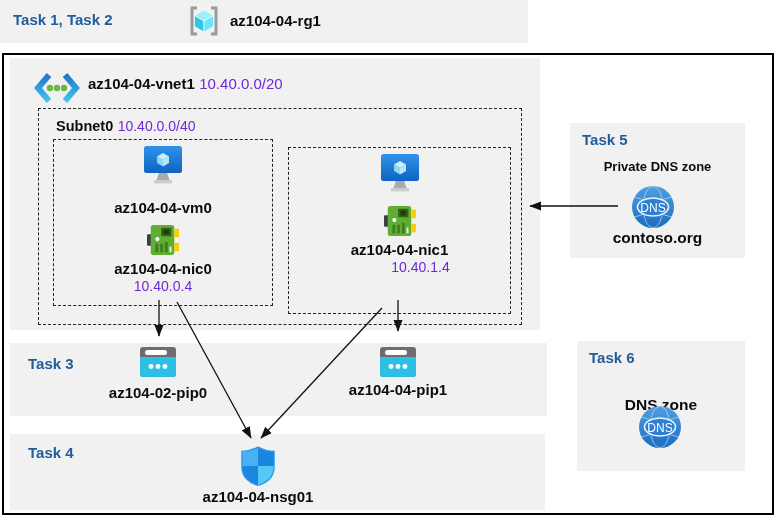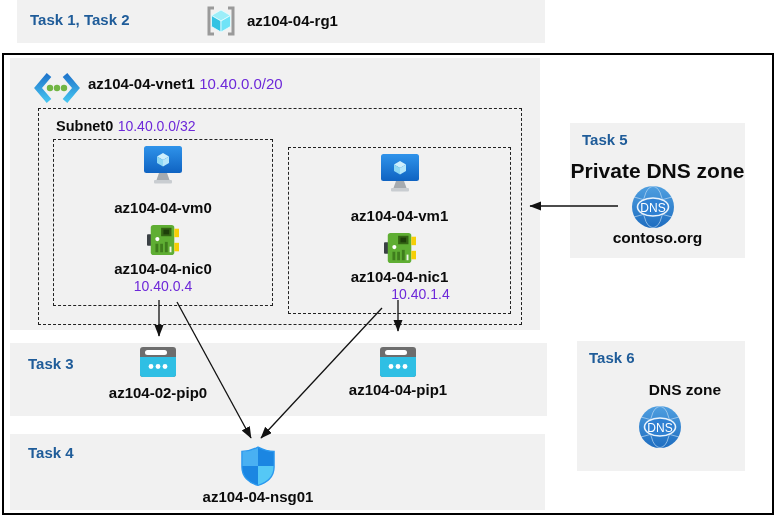--- a/index.html
+++ b/index.html
@@ -37,21 +37,21 @@
       <linearGradient id="gDns" x1="0" y1="0" x2="0" y2="1">
         <stop offset="0" stop-color="#4f9fe0"></stop>
           <stop offset="1" stop-color="#1e6dc0"></stop>
       </linearGradient>
       <clipPath id="shieldClip">
         <path d="M19,1 C13,4.2 7,5.6 2,5.6 V22 C2,32 9,38.8 19,41.4 C29,38.8 36,32 36,22 V5.6 C31,5.6 25,4.2 19,1 Z"></path>
       </clipPath>
     </defs>
   </svg>
 
-  <div class="abs band" style="left:17px;top:0;width:528px;height:43px;text-align:center;">
+  <div class="abs band" style="left:0;top:0;width:528px;height:43px;text-align:center;">
     <div class="abs task-label" style="left:13px;top:11px;">Task 1, Task 2</div>
     <span class="abs" style="left:186px;top:3px;">
       <svg width="36" height="36" viewBox="0 0 36 36">
         <path d="M11 5 H6 V31 H11" fill="none" stroke="#9a9a9a" stroke-width="3"></path>
         <path d="M25 5 H30 V31 H25" fill="none" stroke="#9a9a9a" stroke-width="3"></path>
         <polygon points="18,7 27.5,12.5 18,18 8.5,12.5" fill="#9ceef9" stroke="#e8fcff" stroke-width="0.8"></polygon>
         <polygon points="8.5,12.5 18,18 18,29 8.5,23.5" fill="#33c3e3" stroke="#e8fcff" stroke-width="0.8"></polygon>
         <polygon points="27.5,12.5 18,18 18,29 27.5,23.5" fill="#6fe3f7" stroke="#e8fcff" stroke-width="0.8"></polygon>
       </svg>
     </span>
@@ -73,21 +73,21 @@
     </span>
     <div class="abs" style="left:78px;top:17px;white-space:nowrap;">
       <span class="name">az104-04-vnet1</span>
       <span class="sub" style="font-size:15px;">10.40.0.0/20</span>
     </div>
 
     <div class="abs dashed" style="left:28px;top:50px;width:484px;height:217px;">
 
       <div class="abs" style="left:17px;top:8px;white-space:nowrap;">
         <span class="name" style="font-size:14.5px;">Subnet0</span>
-        <span class="sub">10.40.0.0/32</span>
+        <span class="sub">10.40.0.0/40</span>
       </div>
       <div class="abs dashed stack" style="left:14px;top:30px;width:220px;height:167px;">
         <span style="margin-top:5px;">
           <svg width="40" height="44" viewBox="0 0 40 44">
             <rect x="1" y="1" width="38" height="27" rx="2.5" fill="url(#gVm)"></rect>
             <polygon points="20,8 26,11.5 20,15 14,11.5" fill="#cfeffc"></polygon>
             <polygon points="14,11.5 20,15 20,21.5 14,18" fill="#8ed8f4"></polygon>
             <polygon points="26,11.5 20,15 20,21.5 26,18" fill="#b5e6fa"></polygon>
             <polygon points="16,28 24,28 26.5,35 13.5,35" fill="#a6abb0"></polygon>
             <rect x="11" y="35" width="18" height="3.5" rx="1" fill="#c9cdd1"></rect>
@@ -117,21 +117,20 @@
         <span style="margin-top:5px;">
           <svg width="40" height="44" viewBox="0 0 40 44">
             <rect x="1" y="1" width="38" height="27" rx="2.5" fill="url(#gVm)"></rect>
             <polygon points="20,8 26,11.5 20,15 14,11.5" fill="#cfeffc"></polygon>
             <polygon points="14,11.5 20,15 20,21.5 14,18" fill="#8ed8f4"></polygon>
             <polygon points="26,11.5 20,15 20,21.5 26,18" fill="#b5e6fa"></polygon>
             <polygon points="16,28 24,28 26.5,35 13.5,35" fill="#a6abb0"></polygon>
             <rect x="11" y="35" width="18" height="3.5" rx="1" fill="#c9cdd1"></rect>
           </svg>
         </span>
-        <div class="name" style="margin-top:10px;">az104-04-vm1</div>
         <span style="margin-top:7px;">
           <svg width="32" height="34" viewBox="0 0 34 36">
             <rect x="0" y="12" width="5" height="12" rx="1" fill="#3b4045"></rect>
             <rect x="4" y="2" width="25" height="32" rx="3" fill="#5fae33"></rect>
             <rect x="29" y="6" width="5" height="9" fill="#f6cf06"></rect>
             <rect x="29" y="21" width="5" height="9" fill="#f6cf06"></rect>
             <rect x="15" y="5" width="11" height="9" fill="#336414"></rect>
             <rect x="17.5" y="7" width="6" height="5" fill="#1e3f0a"></rect>
             <circle cx="11" cy="17" r="2.2" fill="#fff"></circle>
             <rect x="9" y="22" width="3" height="9" fill="#3f7d1d"></rect>
@@ -183,36 +182,36 @@
           <rect x="19" y="21" width="19" height="21" fill="#55c8f6"></rect>
         </g>
         <path d="M19,1 C13,4.2 7,5.6 2,5.6 V22 C2,32 9,38.8 19,41.4 C29,38.8 36,32 36,22 V5.6 C31,5.6 25,4.2 19,1 Z" fill="none" stroke="#2b98ee" stroke-width="1.4"></path>
       </svg>
     </span>
     <div class="abs name center" style="left:178px;top:54px;width:140px;">az104-04-nsg01</div>
   </div>
 
   <div class="abs band" style="left:570px;top:123px;width:175px;height:135px;">
     <div class="abs task-label" style="left:12px;top:8px;">Task 5</div>
-    <div class="abs name center" style="left:0;top:36px;width:175px;font-size:21px;">Private DNS zone</div>
+    <div class="abs name center" style="left:0;top:36px;width:175px;font-size:13px;">Private DNS zone</div>
     <span class="abs" style="left:61px;top:62px;">
       <svg width="44" height="44" viewBox="0 0 44 44">
         <circle cx="22" cy="22" r="21" fill="url(#gDns)"></circle>
         <ellipse cx="22" cy="22" rx="10" ry="20.5" fill="none" stroke="#bcd9f2" stroke-width="1" opacity="0.7"></ellipse>
         <path d="M3,12 Q22,19 41,12 M3,32 Q22,25 41,32" fill="none" stroke="#bcd9f2" stroke-width="1" opacity="0.7"></path>
         <ellipse cx="22" cy="22" rx="15.5" ry="9" fill="#2f80d2" stroke="#e9f3fc" stroke-width="1.6"></ellipse>
         <text x="22" y="26.5" text-anchor="middle" font-family="Liberation Sans, sans-serif" font-size="12" fill="#fff">DNS</text>
       </svg>
     </span>
     <div class="abs name center" style="left:0;top:106px;width:175px;font-size:15.5px;">contoso.org</div>
   </div>
 
   <div class="abs band" style="left:577px;top:341px;width:168px;height:130px;">
     <div class="abs task-label" style="left:12px;top:8px;">Task 6</div>
-    <div class="abs name center" style="left:0;top:40px;width:168px;font-size:15.5px;padding-left:24px;">DNS zone</div>
+    <div class="abs name center" style="left:0;top:55px;width:168px;font-size:15.5px;">DNS zone</div>
     <span class="abs" style="left:61px;top:64px;">
       <svg width="44" height="44" viewBox="0 0 44 44">
         <circle cx="22" cy="22" r="21" fill="url(#gDns)"></circle>
         <ellipse cx="22" cy="22" rx="10" ry="20.5" fill="none" stroke="#bcd9f2" stroke-width="1" opacity="0.7"></ellipse>
         <path d="M3,12 Q22,19 41,12 M3,32 Q22,25 41,32" fill="none" stroke="#bcd9f2" stroke-width="1" opacity="0.7"></path>
         <ellipse cx="22" cy="22" rx="15.5" ry="9" fill="#2f80d2" stroke="#e9f3fc" stroke-width="1.6"></ellipse>
         <text x="22" y="26.5" text-anchor="middle" font-family="Liberation Sans, sans-serif" font-size="12" fill="#fff">DNS</text>
       </svg>
     </span>
   </div>

